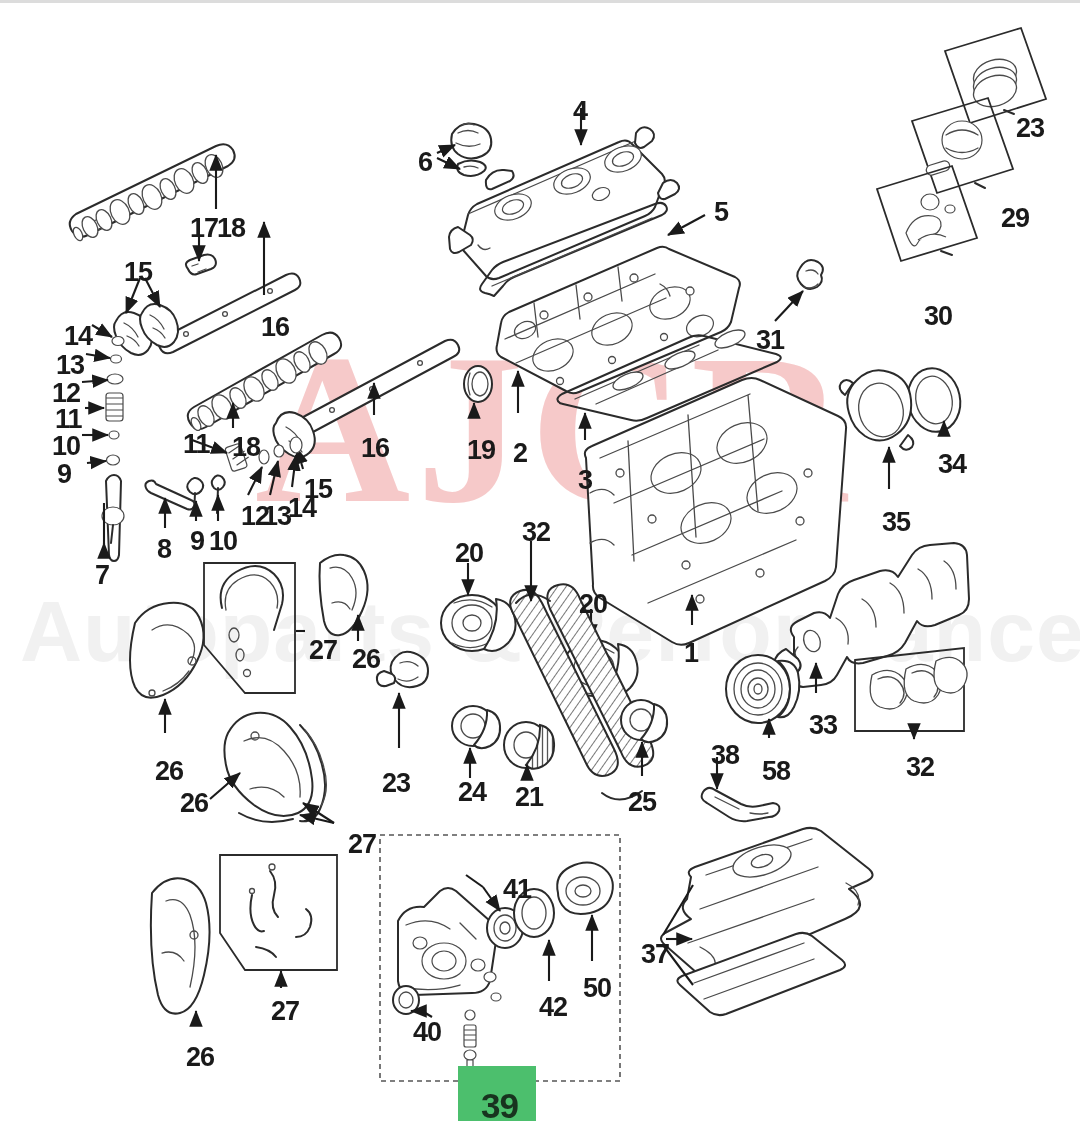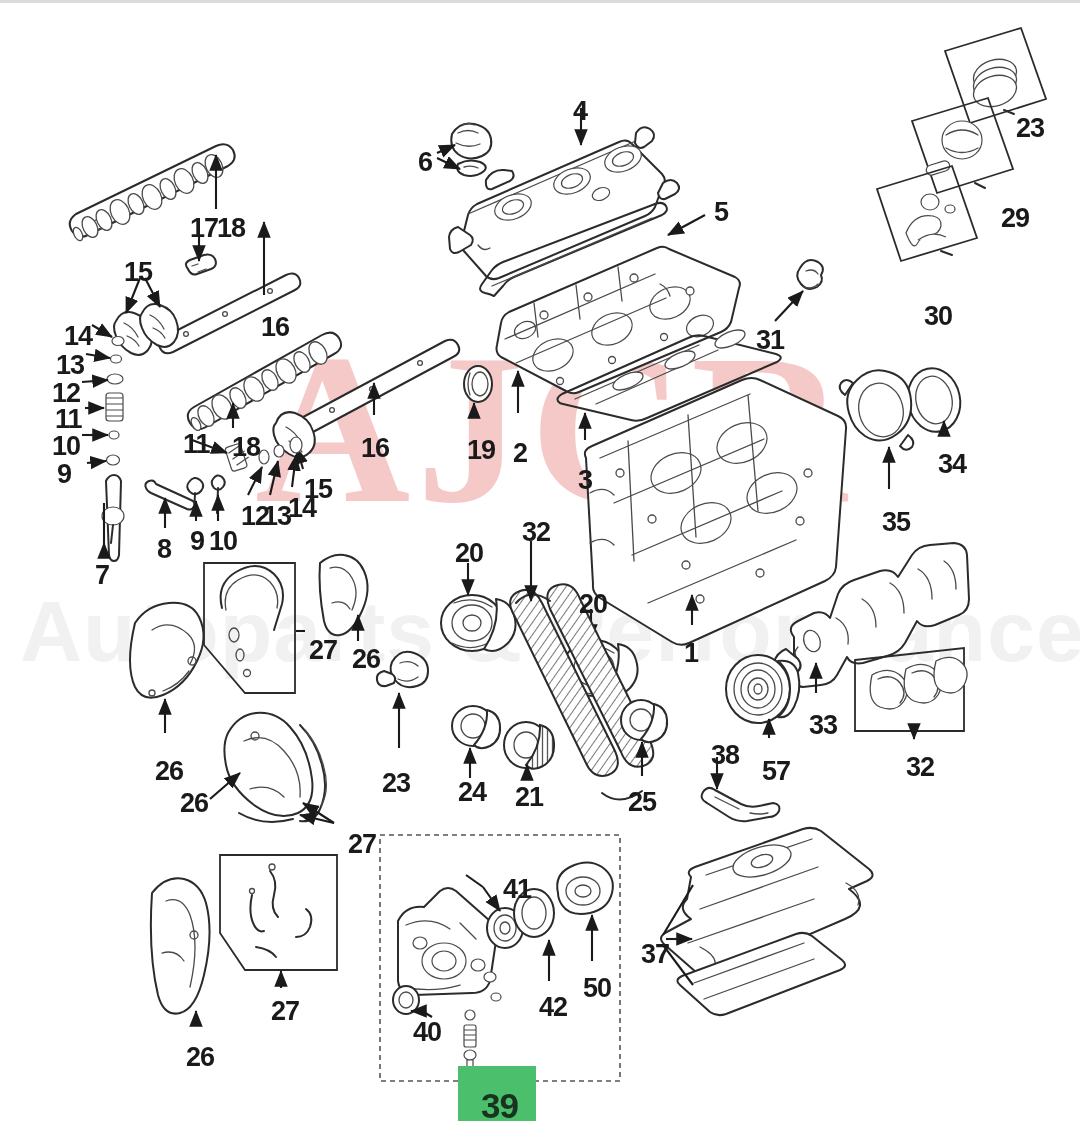--- a/index.html
+++ b/index.html
@@ -639,21 +639,21 @@
       <div class="lbl" style="left: 348px; top: 828px;">27</div>
       <div class="lbl" style="left: 271px; top: 995px;">27</div>
       <div class="lbl" style="left: 1016px; top: 112px;">23</div>
       <div class="lbl" style="left: 980px; top: 202px; margin-left: 21px;">29</div>
       <div class="lbl" style="left: 924px; top: 300px;">30</div>
       <div class="lbl" style="left: 756px; top: 324px;">31</div>
       <div class="lbl" style="left: 906px; top: 751px;">32</div>
       <div class="lbl" style="left: 809px; top: 709px;">33</div>
       <div class="lbl" style="left: 938px; top: 448px;">34</div>
       <div class="lbl" style="left: 882px; top: 506px;">35</div>
-      <div class="lbl" style="left: 762px; top: 755px;">57</div>
+      <div class="lbl" style="left: 762px; top: 755px;">58</div>
       <div class="lbl" style="left: 641px; top: 938px;">37</div>
       <div class="lbl" style="left: 711px; top: 739px;">38</div>
       <div class="lbl" style="left: 413px; top: 1016px;">40</div>
       <div class="lbl" style="left: 463px; top: 873px; margin-left: 40px;">41</div>
       <div class="lbl" style="left: 539px; top: 991px;">42</div>
       <div class="lbl" style="left: 583px; top: 972px;">50</div>
       <div class="lbl" style="left: 190px; top: 212px;">17</div>
       <div class="lbl" style="left: 217px; top: 212px;">18</div>
       <div class="lbl" style="left: 261px; top: 311px;">16</div>
       <div class="lbl" style="left: 232px; top: 431px;">18</div>

